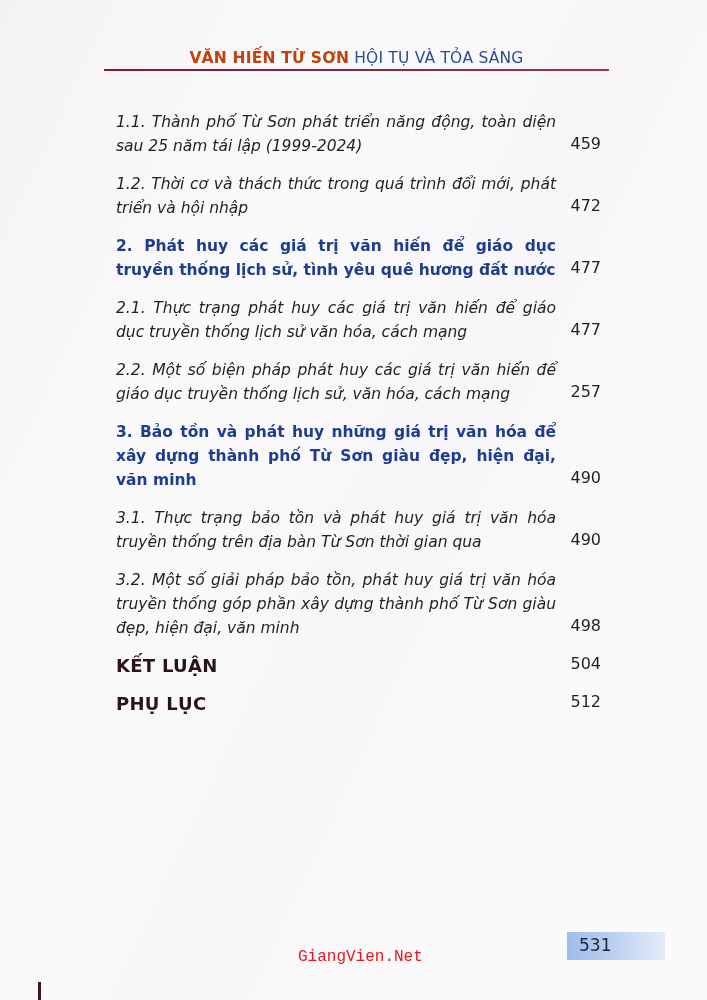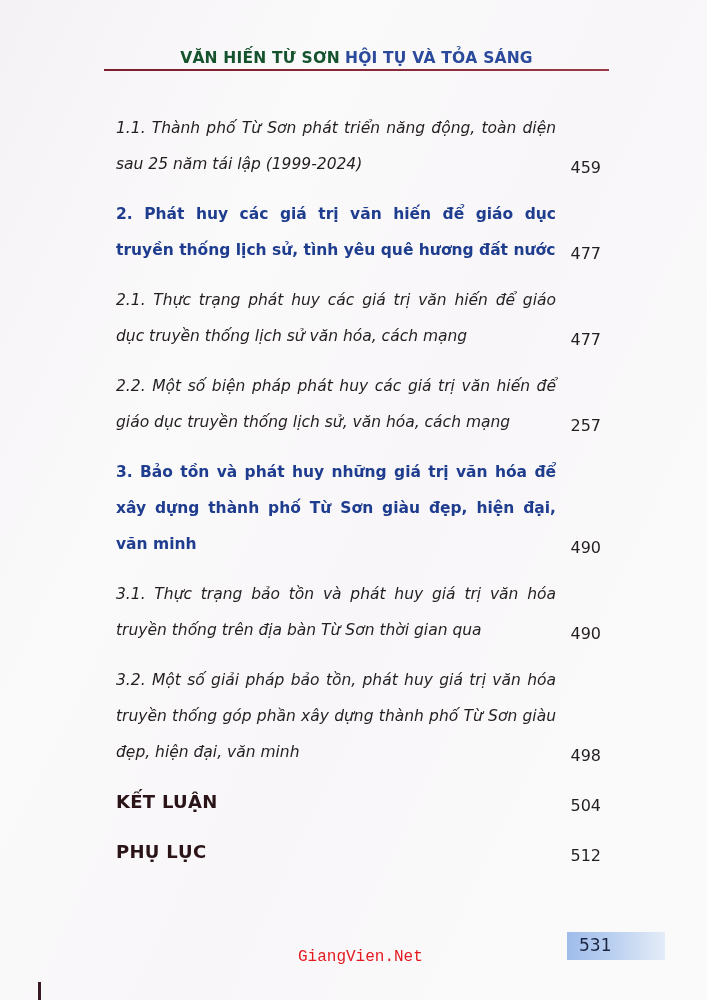--- a/index.html
+++ b/index.html
@@ -15,30 +15,30 @@
       pointer-events: none;
     }
     .header {
       position: absolute; left: 104px; top: 47px; width: 505px;
       text-align: center;
     }
     .header-title {
       font-size: 15.5px; letter-spacing: 0.2px; line-height: 22px;
       white-space: nowrap;
     }
-    .header-title .bold { font-weight: bold; color: #14532d; }
-    .header-title .thin { color: #2b4a9c; font-weight: bold; }
+    .header-title .bold { font-weight: bold; color: #c2410c; }
+    .header-title .thin { color: #2b4a9c; font-weight: normal; }
     .header-rule {
       position: absolute; left: 104px; top: 69px; width: 505px; height: 2px;
       background: linear-gradient(90deg, #7a1d2e, #8c2a3a 60%, #9a3a48);
     }
     .toc { position: absolute; left: 116px; top: 110px; width: 485px; }
     .entry { position: relative; margin-bottom: 14px; }
     .entry-text {
-      display: block; width: 440px; font-size: 16.5px; line-height: 36px;
+      display: block; width: 440px; font-size: 16.5px; line-height: 24px;
       text-align: justify;
     }
     .entry.sub .entry-text { font-style: italic; font-family: "DejaVu Sans", sans-serif; font-size: 15.5px; }
     .entry.main .entry-text { font-weight: bold; color: #1f3d8e; font-size: 15.5px; }
     .entry .page {
       position: absolute; right: 0; bottom: 0; line-height: 28px;
       font-size: 16px; color: #231f20;
     }
     .entry.top { margin-top: 3px; }
     .entry.top .entry-text {
@@ -71,20 +71,24 @@
     <span class="thin">HỘI TỤ VÀ TỎA SÁNG</span>
   </div>
 </div>
 <div class="header-rule"></div>
 
 <div class="toc">
   <div class="entry sub">
     <span class="entry-text">1.1. Thành phố Từ Sơn phát triển năng động, toàn diện sau 25 năm tái lập (1999-2024)</span>
     <span class="page">459</span>
   </div>
+  <div class="entry sub">
+    <span class="entry-text">1.2. Thời cơ và thách thức trong quá trình đổi mới, phát triển và hội nhập</span>
+    <span class="page">472</span>
+  </div>
   <div class="entry main">
     <span class="entry-text">2. Phát huy các giá trị văn hiến để giáo dục truyền thống lịch sử, tình yêu quê hương đất nước</span>
     <span class="page">477</span>
   </div>
   <div class="entry sub">
     <span class="entry-text">2.1. Thực trạng phát huy các giá trị văn hiến để giáo dục truyền thống lịch sử văn hóa, cách mạng</span>
     <span class="page">477</span>
   </div>
   <div class="entry sub">
     <span class="entry-text">2.2. Một số biện pháp phát huy các giá trị văn hiến để giáo dục truyền thống lịch sử, văn hóa, cách mạng</span>

